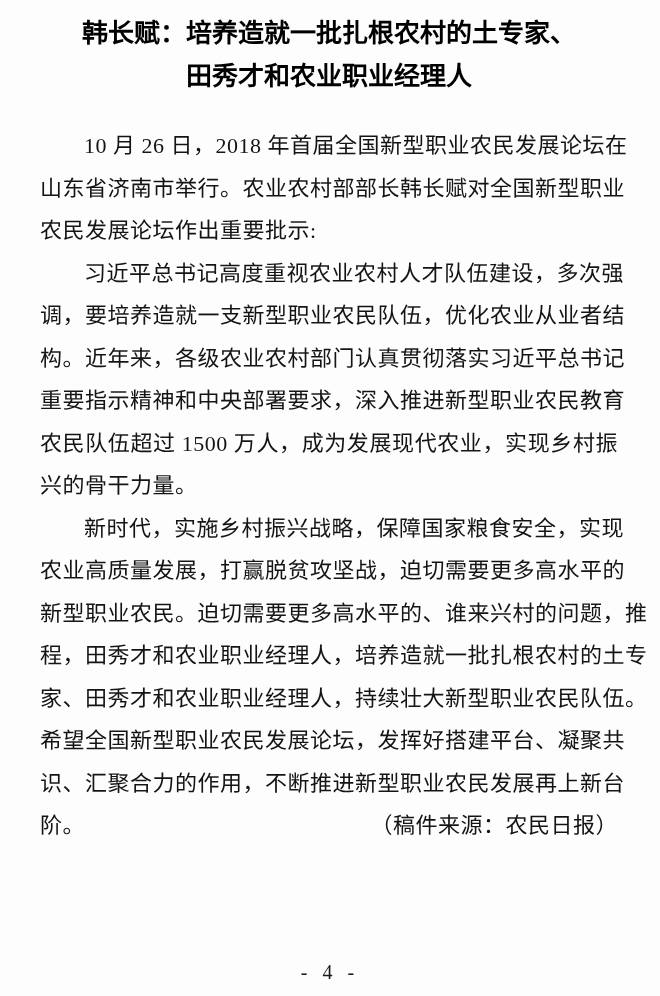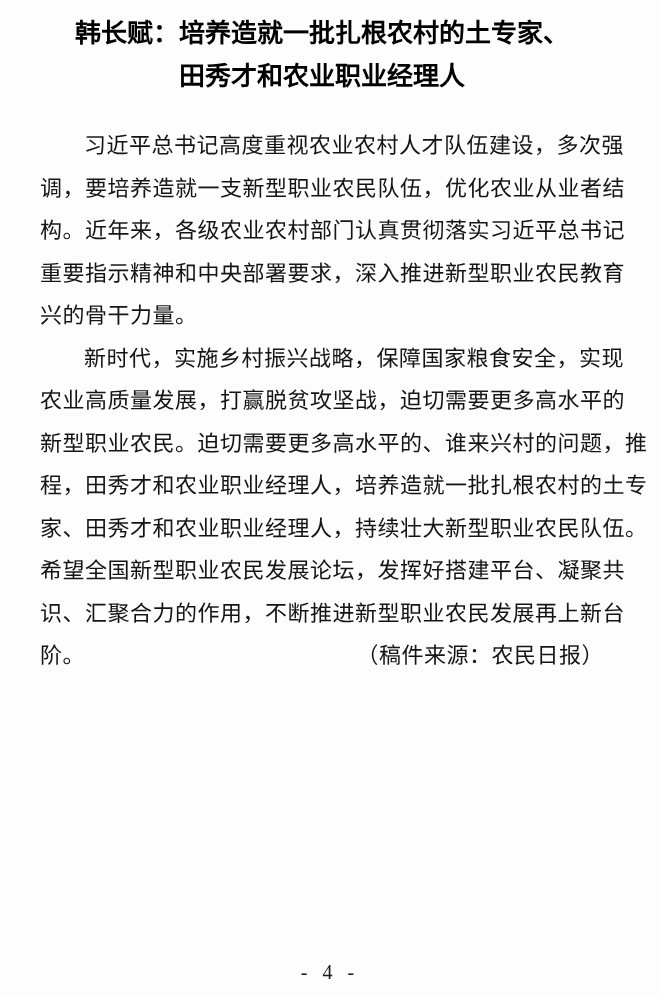--- a/index.html
+++ b/index.html
@@ -6,21 +6,21 @@
     margin: 0;
     padding: 0;
     background: #ffffff;
   }
   .page {
     position: relative;
     width: 660px;
     height: 996px;
     box-sizing: border-box;
     background: #fdfdfd;
-    padding: 12px 56px 0 40px;
+    padding: 12px 42px 0 40px;
     overflow: hidden;
     font-family: "Liberation Serif", "DejaVu Serif", serif;
     color: #141414;
   }
   .doc-title {
     margin: 0 0 27px 0;
     font-size: 26px;
     line-height: 43px;
     font-weight: bold;
     text-align: center;
@@ -67,26 +67,32 @@
 
 <div class="page">
 
   <h1 class="doc-title">
     <span class="title-line">韩长赋：培养造就一批扎根农村的土专家、</span>
     <span class="title-line">田秀才和农业职业经理人</span>
   </h1>
 
   <div class="doc-body">
 
+    <div>
+      <div class="text-line indent">10 月 26 日，2018 年首届全国新型职业农民发展论坛在</div>
+      <div class="text-line">山东省济南市举行。农业农村部部长韩长赋对全国新型职业</div>
+      <div class="text-line short">农民发展论坛作出重要批示:</div>
+    </div>
 
     <div>
       <div class="text-line indent">习近平总书记高度重视农业农村人才队伍建设，多次强</div>
       <div class="text-line">调，要培养造就一支新型职业农民队伍，优化农业从业者结</div>
       <div class="text-line">构。近年来，各级农业农村部门认真贯彻落实习近平总书记</div>
       <div class="text-line">重要指示精神和中央部署要求，深入推进新型职业农民教育</div>
+      <div class="text-line">农民队伍超过 1500 万人，成为发展现代农业，实现乡村振</div>
       <div class="text-line short">兴的骨干力量。</div>
     </div>
 
     <div>
       <div class="text-line indent">新时代，实施乡村振兴战略，保障国家粮食安全，实现</div>
       <div class="text-line">农业高质量发展，打赢脱贫攻坚战，迫切需要更多高水平的</div>
       <div class="text-line">新型职业农民。迫切需要更多高水平的、谁来兴村的问题，推</div>
       <div class="text-line">程，田秀才和农业职业经理人，培养造就一批扎根农村的土专</div>
       <div class="text-line">家、田秀才和农业职业经理人，持续壮大新型职业农民队伍。</div>
       <div class="text-line">希望全国新型职业农民发展论坛，发挥好搭建平台、凝聚共</div>

